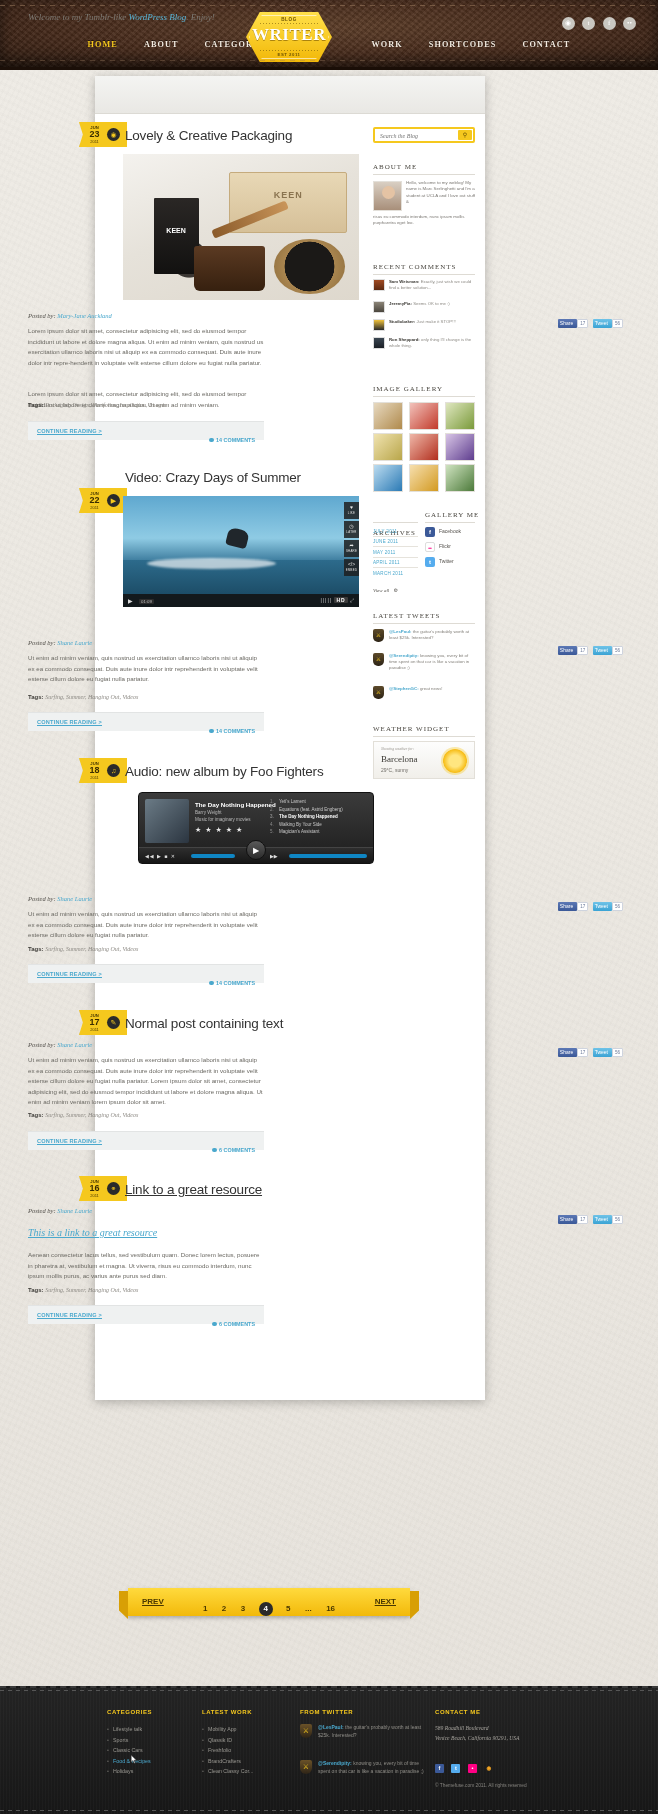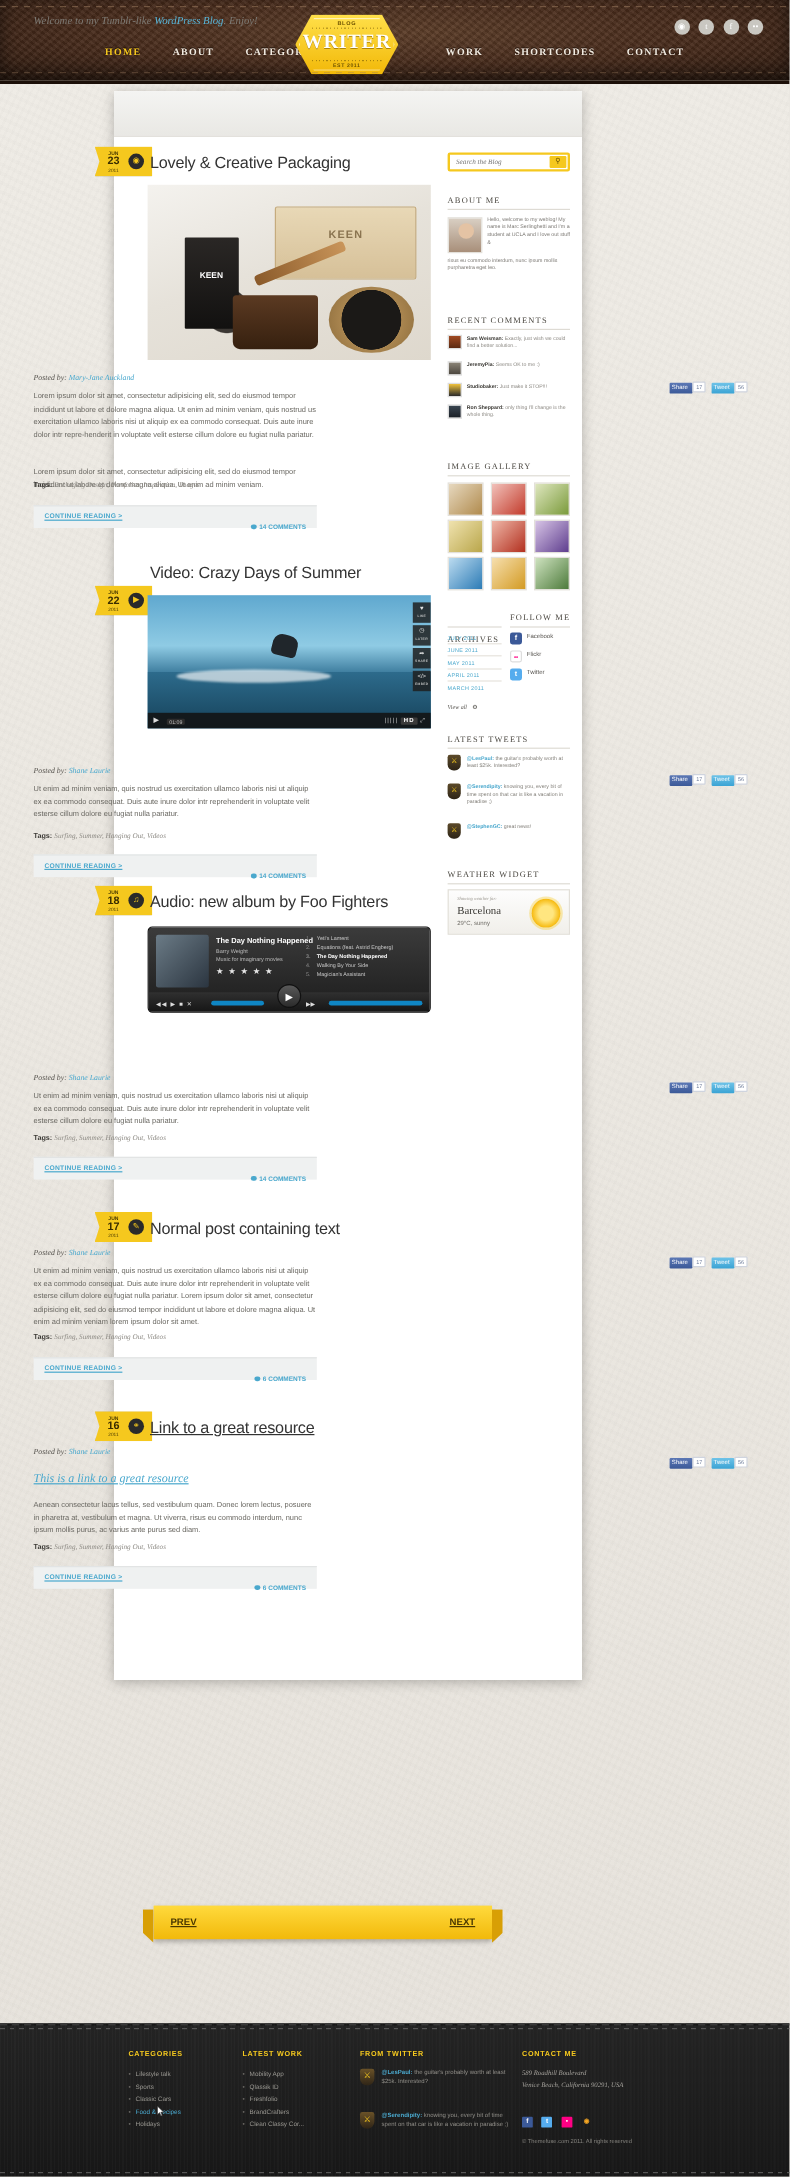--- a/index.html
+++ b/index.html
@@ -378,21 +378,21 @@
 <div class="body-p" style="top:653px;">Ut enim ad minim veniam, quis nostrud us exercitation ullamco laboris nisi ut aliquip ex ea commodo consequat. Duis aute inure dolor intr reprehenderit in voluptate velit esterse cillum dolore eu fugiat nulla pariatur.</div>
 <div class="tags" style="top:694px;">
   <b>Tags:</b>
   <i>Surfing,  Summer,  Hanging Out, Videos</i>
 </div>
 <div class="readbar" style="top:712px;">
   <a href="#" class="cr">CONTINUE READING &gt;</a>
   <span class="bub"><i class="dot"></i><b style="font-size:5.4px;color:#4aa8cd">14 COMMENTS</b></span>
 </div>
 
-<div class="post" style="top:738px;height:130px;">
+<div class="post" style="top:758px;height:130px;padding-left:15px;">
   <div class="date-flag" style="top:0;">
     <div class="d1">JUN</div>
     <div class="d2">18</div>
     <div class="d3">2011</div>
     <div class="ico">♫</div>
   </div>
   <h2 class="post-title" style="top:6px;">Audio: new album by Foo Fighters</h2>
   <div class="media audio" style="top:34px;height:72px;background:linear-gradient(#3b3b3b,#1d1d1d);">
     <div class="cover"></div>
     <div class="ttl">The Day Nothing Happened</div>
@@ -535,21 +535,21 @@
 <div class="arc" style="position:absolute;left:373px;top:526px;width:45px;">
   <a href="#">JULY 2011</a>
   <a href="#">JUNE 2011</a>
   <a href="#">MAY 2011</a>
   <a href="#">APRIL 2011</a>
   <a href="#" style="border-bottom:0">MARCH 2011</a>
   <span style="display:inline-block;font-family:'Liberation Serif',serif;font-style:italic;font-size:5px;color:#55524d;margin-top:3px;">View all</span>
   <span style="font-size:5px;color:#55524d;">⚙</span>
 </div>
 
-<h3 class="side-h" style="left:425px;top:511px;">FOLLOW ME</h3>
+<h3 class="side-h" style="left:425px;top:511px;">GALLERY ME</h3>
 <div class="side-rule" style="left:425px;width:50px;top:522px;"></div>
 <div class="fol" style="position:absolute;left:425px;top:527px;width:50px;">
   <div class="row">
     <span class="ic" style="background:#3b5998">f</span>
     <span class="lb">Facebook</span>
   </div>
   <div class="row">
     <span class="ic" style="background:#fff;color:#ff0084;border:1px solid #ddd;font-size:5px">••</span>
     <span class="lb">Flickr</span>
   </div>
@@ -580,20 +580,29 @@
   <div class="sm">Showing weather for:</div>
   <div class="city">Barcelona</div>
   <div class="temp">29°C, sunny</div>
   <div class="sun"></div>
 </div>
 
 <div class="pager">
   <div class="tailL"></div>
   <div class="tailR"></div>
   <a href="#" class="prev">PREV</a>
+  <div class="nums">
+    <span>1</span>
+    <span>2</span>
+    <span>3</span>
+    <span class="cur">4</span>
+    <span>5</span>
+    <span>...</span>
+    <span>16</span>
+  </div>
   <a href="#" class="next">NEXT</a>
 </div>
 
 <div class="footer">
   <div class="dashed-top"></div>
   <div class="dashed-bot"></div>
 
   <div class="fcol" style="left:107px;width:90px;">
     <h4>CATEGORIES</h4>
     <ul>

